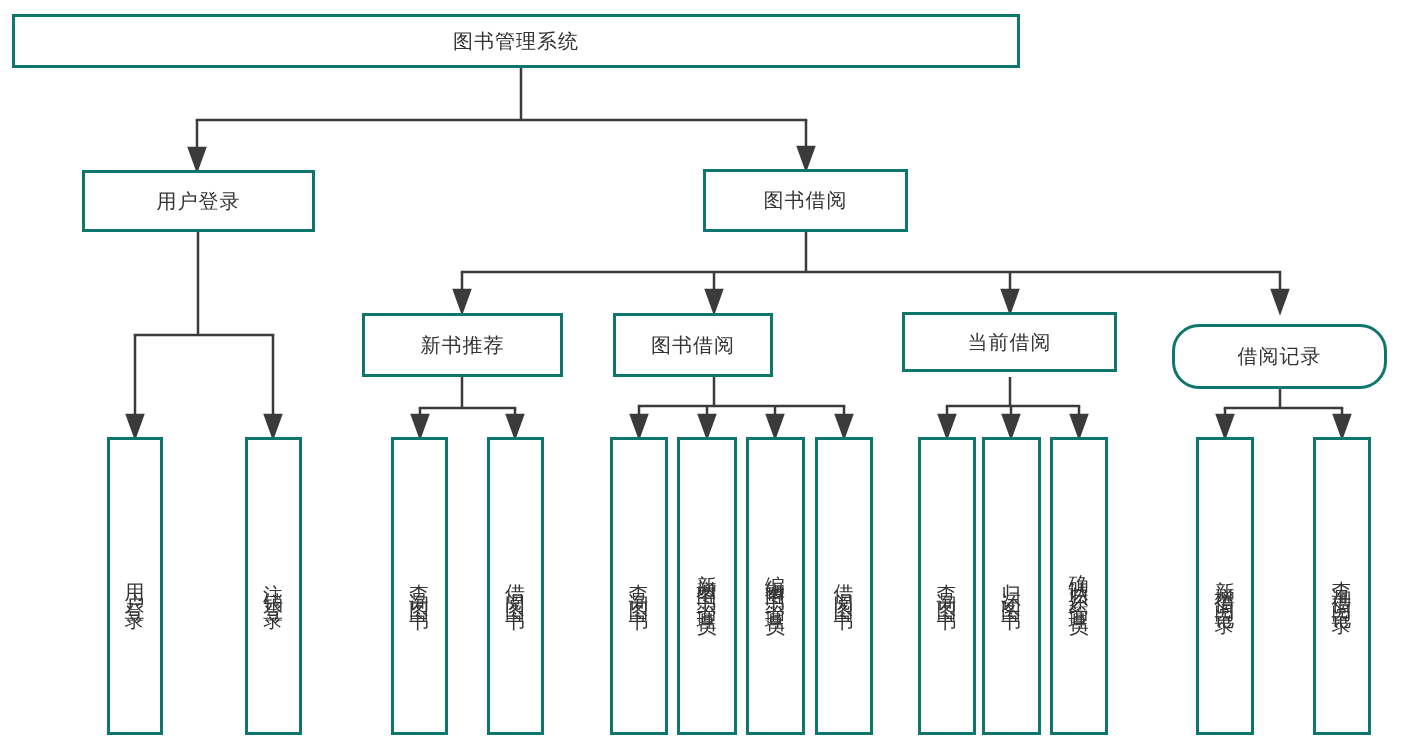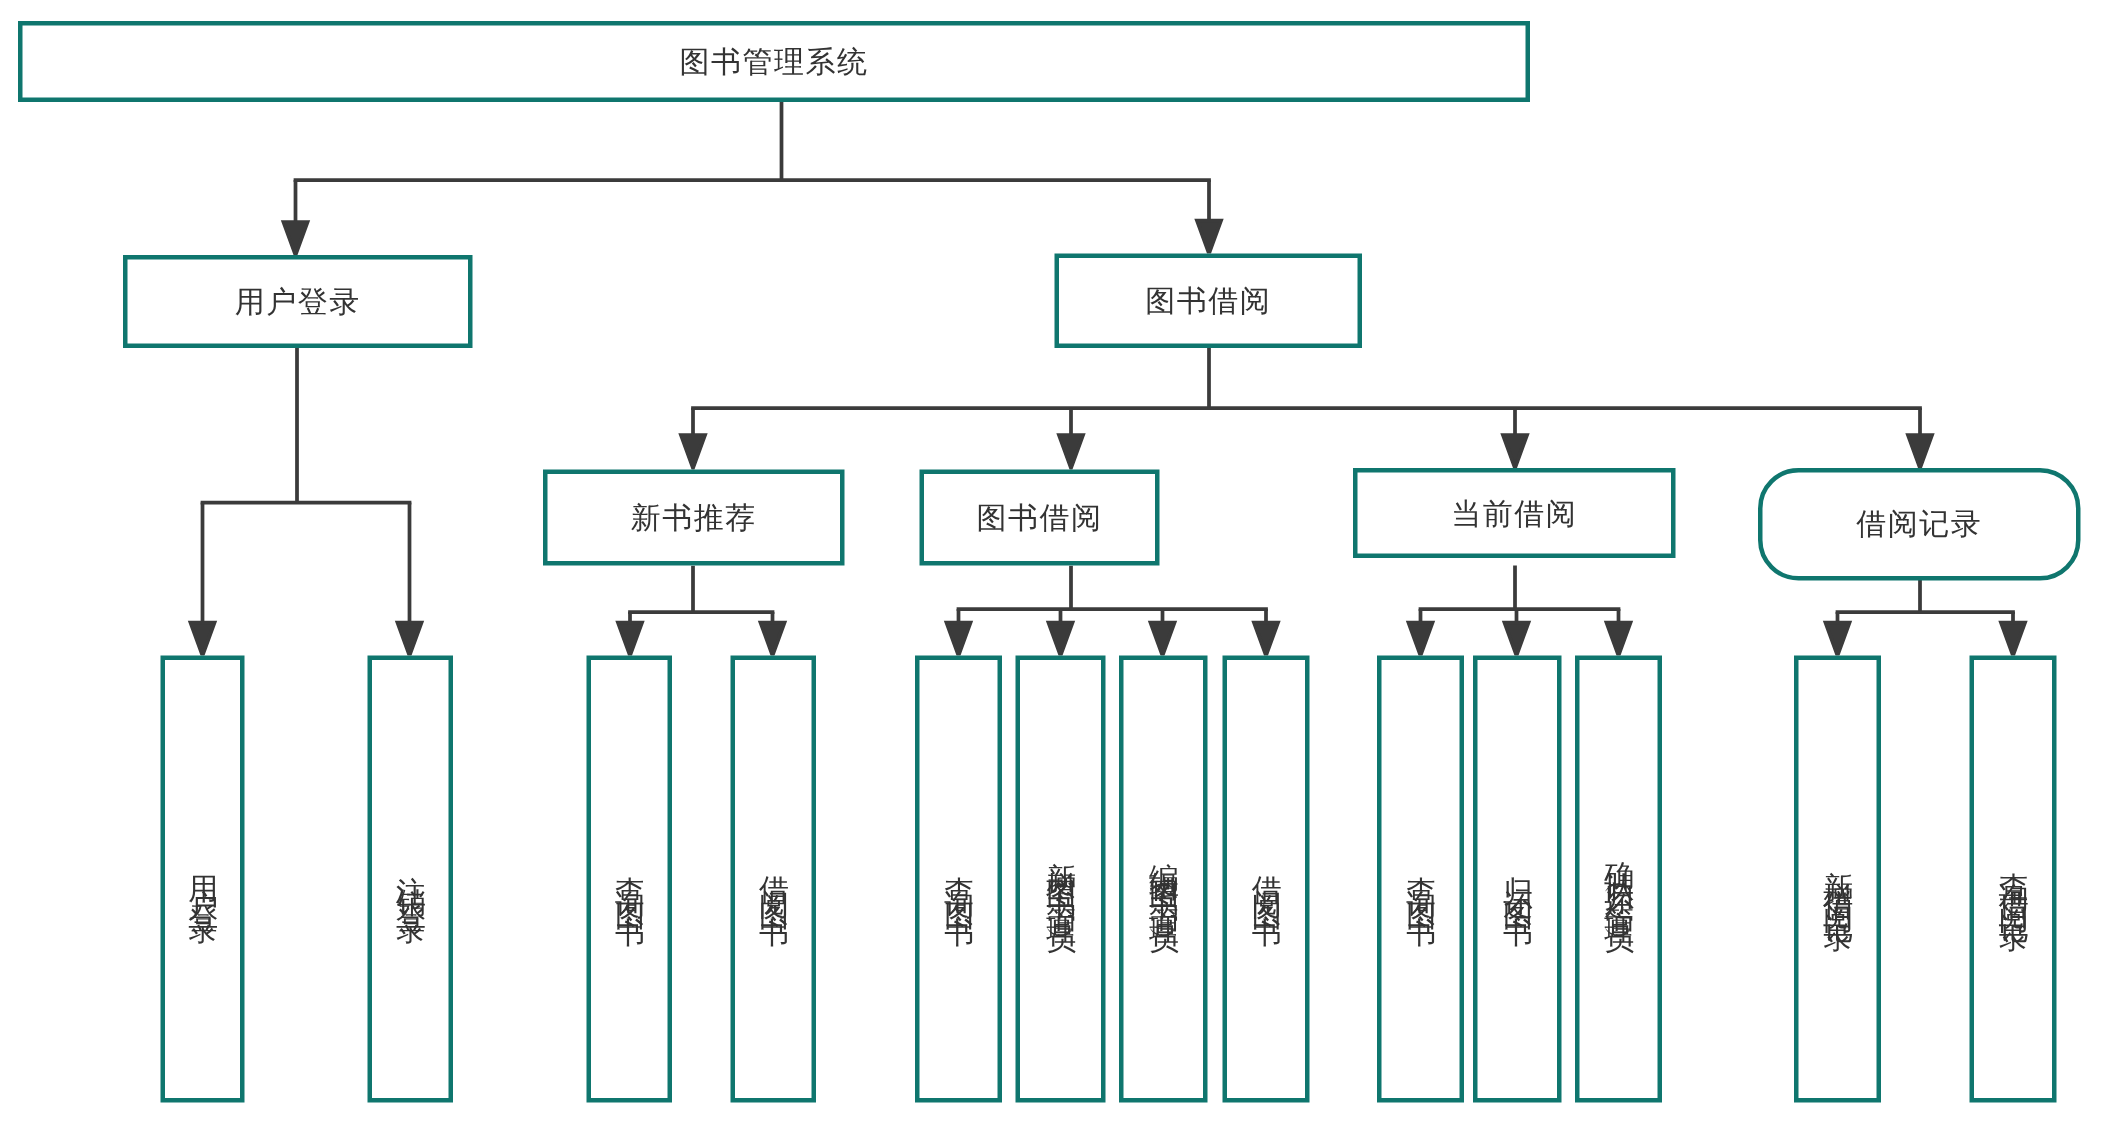--- a/index.html
+++ b/index.html
@@ -55,21 +55,21 @@
     z-index: 3;
     letter-spacing: 0.5px;
   }
   
   #n-root      { left: 12px;   top: 14px;  width: 1008px; height: 54px; }
   #n-login     { left: 82px;   top: 170px; width: 233px;  height: 62px; }
   #n-bookmgmt  { left: 703px;  top: 169px; width: 205px;  height: 63px; }
   #n-newbook   { left: 362px;  top: 313px; width: 201px;  height: 64px; }
   #n-borrow    { left: 613px;  top: 313px; width: 160px;  height: 64px; }
   #n-current   { left: 902px;  top: 312px; width: 215px;  height: 60px; }
-  #n-history   { left: 1172px; top: 312px; width: 215px;  height: 75px; border-radius: 27px; }
+  #n-history   { left: 1172px; top: 324px; width: 215px;  height: 65px; border-radius: 27px; }
   #n-ul1 { left: 107px;  top: 437px; width: 56px; height: 298px; }
   #n-ul2 { left: 245px;  top: 437px; width: 57px; height: 298px; }
   #n-nb1 { left: 391px;  top: 437px; width: 57px; height: 298px; }
   #n-nb2 { left: 487px;  top: 437px; width: 57px; height: 298px; }
   #n-bw1 { left: 610px;  top: 437px; width: 58px; height: 298px; }
   #n-bw2 { left: 677px;  top: 437px; width: 60px; height: 298px; letter-spacing: 6px; }
   #n-bw3 { left: 746px;  top: 437px; width: 59px; height: 298px; letter-spacing: 6px; }
   #n-bw4 { left: 815px;  top: 437px; width: 58px; height: 298px; }
   #n-cu1 { left: 918px;  top: 437px; width: 58px; height: 298px; }
   #n-cu2 { left: 982px;  top: 437px; width: 59px; height: 298px; }

